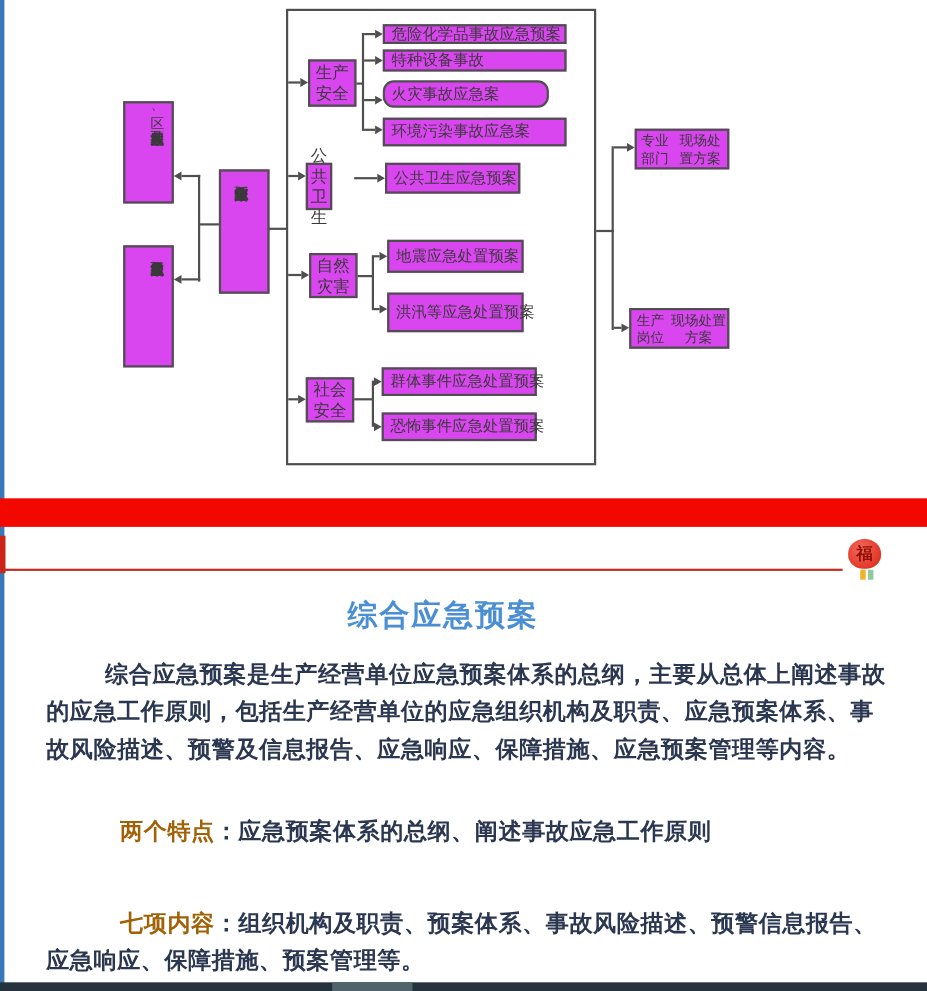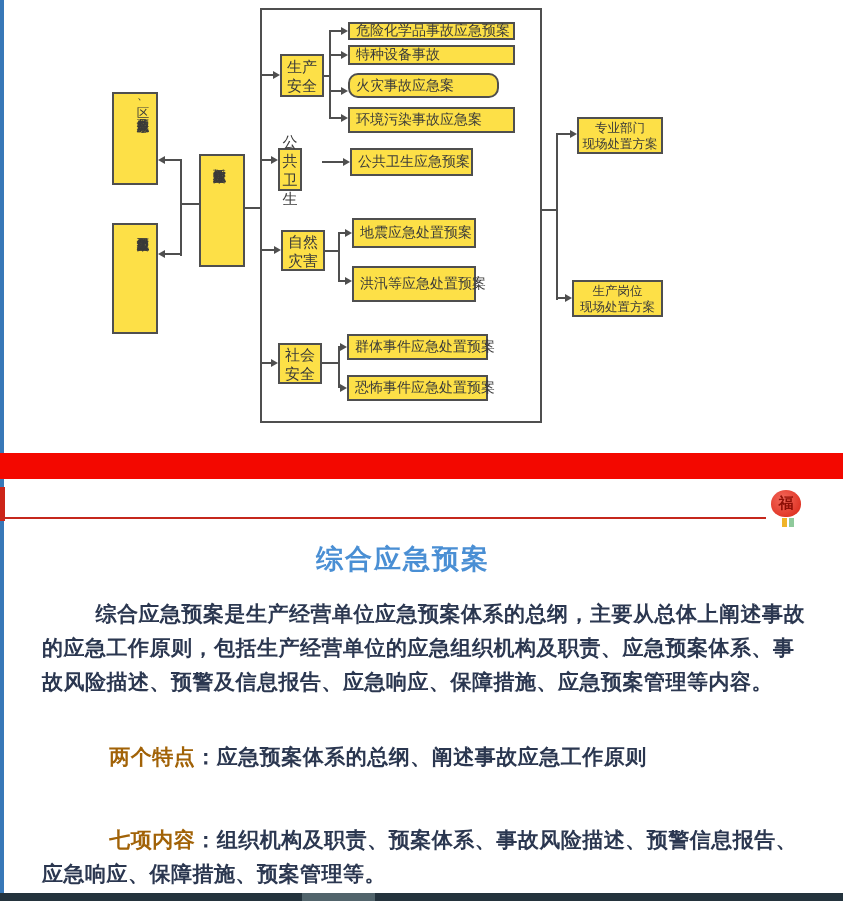--- a/index.html
+++ b/index.html
@@ -2,26 +2,26 @@
 <html><head>
 <meta charset="utf-8">
 <style>
   html,body{margin:0;padding:0;}
   .page{position:relative;width:843px;height:901px;background:#ffffff;overflow:hidden;
         font-family:"Liberation Sans","DejaVu Sans",sans-serif;color:#3a3a3a;}
   
   .left-strip{position:absolute;left:0;top:0;width:4px;height:901px;background:#3878b8;}
   .left-red-notch{position:absolute;left:0;top:487px;width:5px;height:34px;background:#cc2418;}
   
-  .b{position:absolute;border:2px solid #4f4f4f;background:#fde047;box-sizing:border-box;color:#3a3a3a;}
+  .b{position:absolute;border:2px solid #4f4f4f;background:#d946ef;box-sizing:border-box;color:#3a3a3a;}
   .vbox{writing-mode:vertical-rl;font-size:12.5px;line-height:20px;padding:3px 3px 3px 0;}
   .cat{display:flex;align-items:center;justify-content:center;text-align:center;
        font-size:15px;line-height:19px;padding:0 5px;}
   .sub{display:flex;align-items:center;padding-left:6px;font-size:14px;white-space:nowrap;}
-  .rbox{display:flex;flex-direction:column;align-items:center;justify-content:center;
+  .rbox{display:flex;flex-direction:row;align-items:center;justify-content:center;
         font-size:12.5px;line-height:16px;text-align:center;}
   
   .hl{position:absolute;height:2px;background:#4f4f4f;}
   .vl{position:absolute;width:2px;background:#4f4f4f;}
   .ar{position:absolute;width:0;height:0;border-top:4px solid transparent;
       border-bottom:4px solid transparent;border-left:7px solid #4f4f4f;}
   .al{position:absolute;width:0;height:0;border-top:4px solid transparent;
       border-bottom:4px solid transparent;border-right:7px solid #4f4f4f;}
   
   .watermark{position:absolute;left:546px;top:428px;display:flex;align-items:center;gap:5px;

